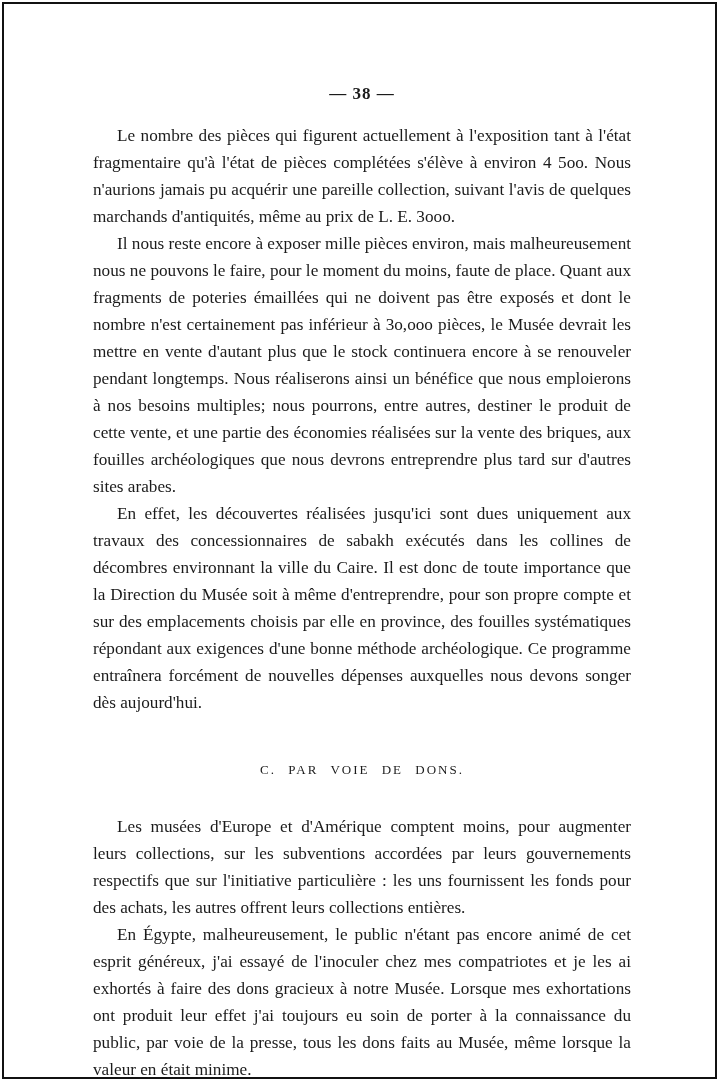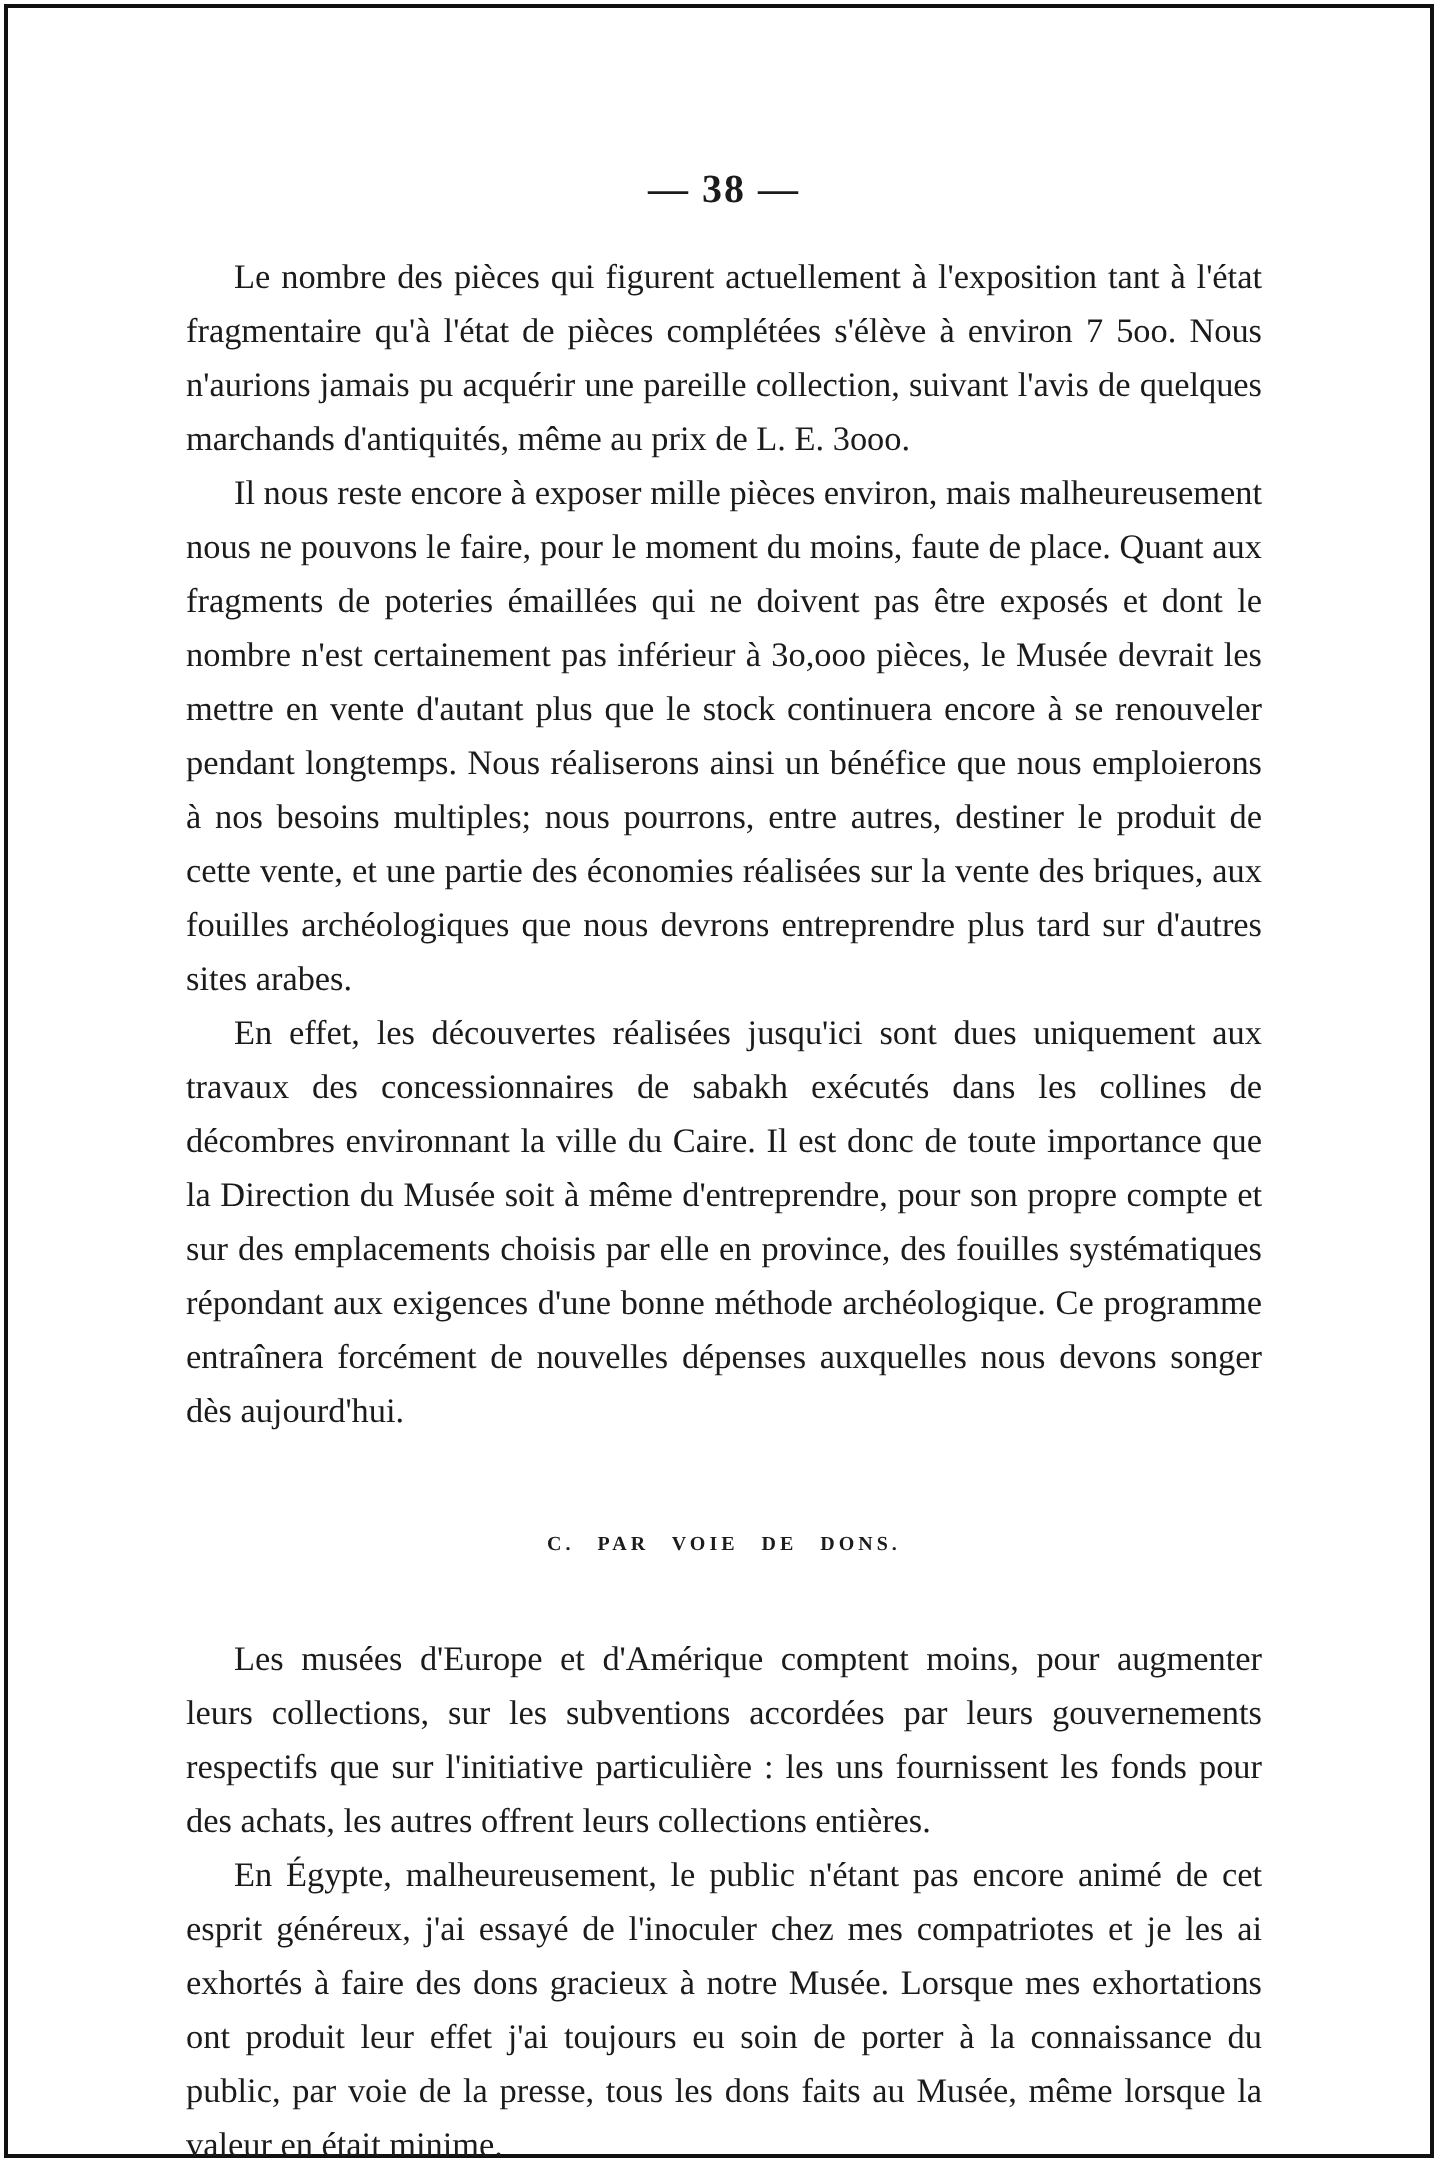--- a/index.html
+++ b/index.html
@@ -26,56 +26,56 @@
   }
   .page-inner {
     position: absolute;
     left: 93px;
     top: 84px;
     width: 538px;
   }
   .page-number {
     text-align: center;
     font-weight: bold;
-    font-size: 20px;
+    font-size: 17px;
     letter-spacing: 1px;
     margin: 0 0 18px 0;
   }
   .doc-body {
     text-align: justify;
     font-size: 17.2px;
     line-height: 27px;
     font-weight: 500;
   }
   .doc-body p.para {
     margin: 0;
     text-indent: 24px;
     -webkit-hyphens: auto;
     hyphens: auto;
   }
   .doc-body .italic {
   }
   .section-heading {
     text-align: center;
-    font-size: 10px;
-    font-weight: bold;
+    font-size: 13px;
+    font-weight: normal;
     letter-spacing: 2px;
     word-spacing: 7px;
     margin: 40px 0 30px 0;
     text-indent: 0;
   }
 </style>
 </head>
 <body>
 
 <div class="scan-frame"></div>
 
 <div class="page-inner">
   <div class="page-number">— 38 —</div>
   <div class="doc-body" id="doc-content">
-      <p class="para"><span>Le nombre des pièces qui figurent actuellement à l'exposition tant à l'état fragmentaire qu'à l'état de pièces complétées s'élève à environ 7 5oo. Nous n'aurions jamais pu acquérir une pareille collection, suivant l'avis de quelques marchands d'antiquités, même au prix de L. E. 3ooo.</span></p>
+      <p class="para"><span>Le nombre des pièces qui figurent actuellement à l'exposition tant à l'état fragmentaire qu'à l'état de pièces complétées s'élève à environ 4 5oo. Nous n'aurions jamais pu acquérir une pareille collection, suivant l'avis de quelques marchands d'antiquités, même au prix de L. E. 3ooo.</span></p>
       <p class="para"><span>Il nous reste encore à exposer mille pièces environ, mais malheureusement nous ne pouvons le faire, pour le moment du moins, faute de place. Quant aux fragments de poteries émaillées qui ne doivent pas être exposés et dont le nombre n'est certainement pas inférieur à 3o,ooo pièces, le Musée devrait les mettre en vente d'autant plus que le stock continuera encore à se renouveler pendant longtemps. Nous réaliserons ainsi un bénéfice que nous emploierons à nos besoins multiples; nous pourrons, entre autres, destiner le produit de cette vente, et une partie des économies réalisées sur la vente des briques, aux fouilles archéologiques que nous devrons entreprendre plus tard sur d'autres sites arabes.</span></p>
       <p class="para"><span>En effet, les découvertes réalisées jusqu'ici sont dues uniquement aux travaux des concessionnaires de </span><span class="italic">sabakh</span><span> exécutés dans les collines de décombres environnant la ville du Caire. Il est donc de toute importance que la Direction du Musée soit à même d'entreprendre, pour son propre compte et sur des emplacements choisis par elle en province, des </span><span class="italic">fouilles systématiques</span><span> répondant aux exigences d'une bonne méthode archéologique. Ce programme entraînera forcément de nouvelles dépenses auxquelles nous devons songer dès aujourd'hui.</span></p>
       <div class="section-heading">C. PAR VOIE DE DONS.</div>
       <p class="para"><span>Les musées d'Europe et d'Amérique comptent moins, pour augmenter leurs collections, sur les subventions accordées par leurs gouvernements respectifs que sur l'initiative particulière : les uns fournissent les fonds pour des achats, les autres offrent leurs collections entières.</span></p>
       <p class="para"><span>En Égypte, malheureusement, le public n'étant pas encore animé de cet esprit généreux, j'ai essayé de l'inoculer chez mes compatriotes et je les ai exhortés à faire des dons gracieux à notre Musée. Lorsque mes exhortations ont produit leur effet j'ai toujours eu soin de porter à la connaissance du public, par voie de la presse, tous les dons faits au Musée, même lorsque la valeur en était minime.</span></p>
     </div>
 </div>
 
 </body></html>

